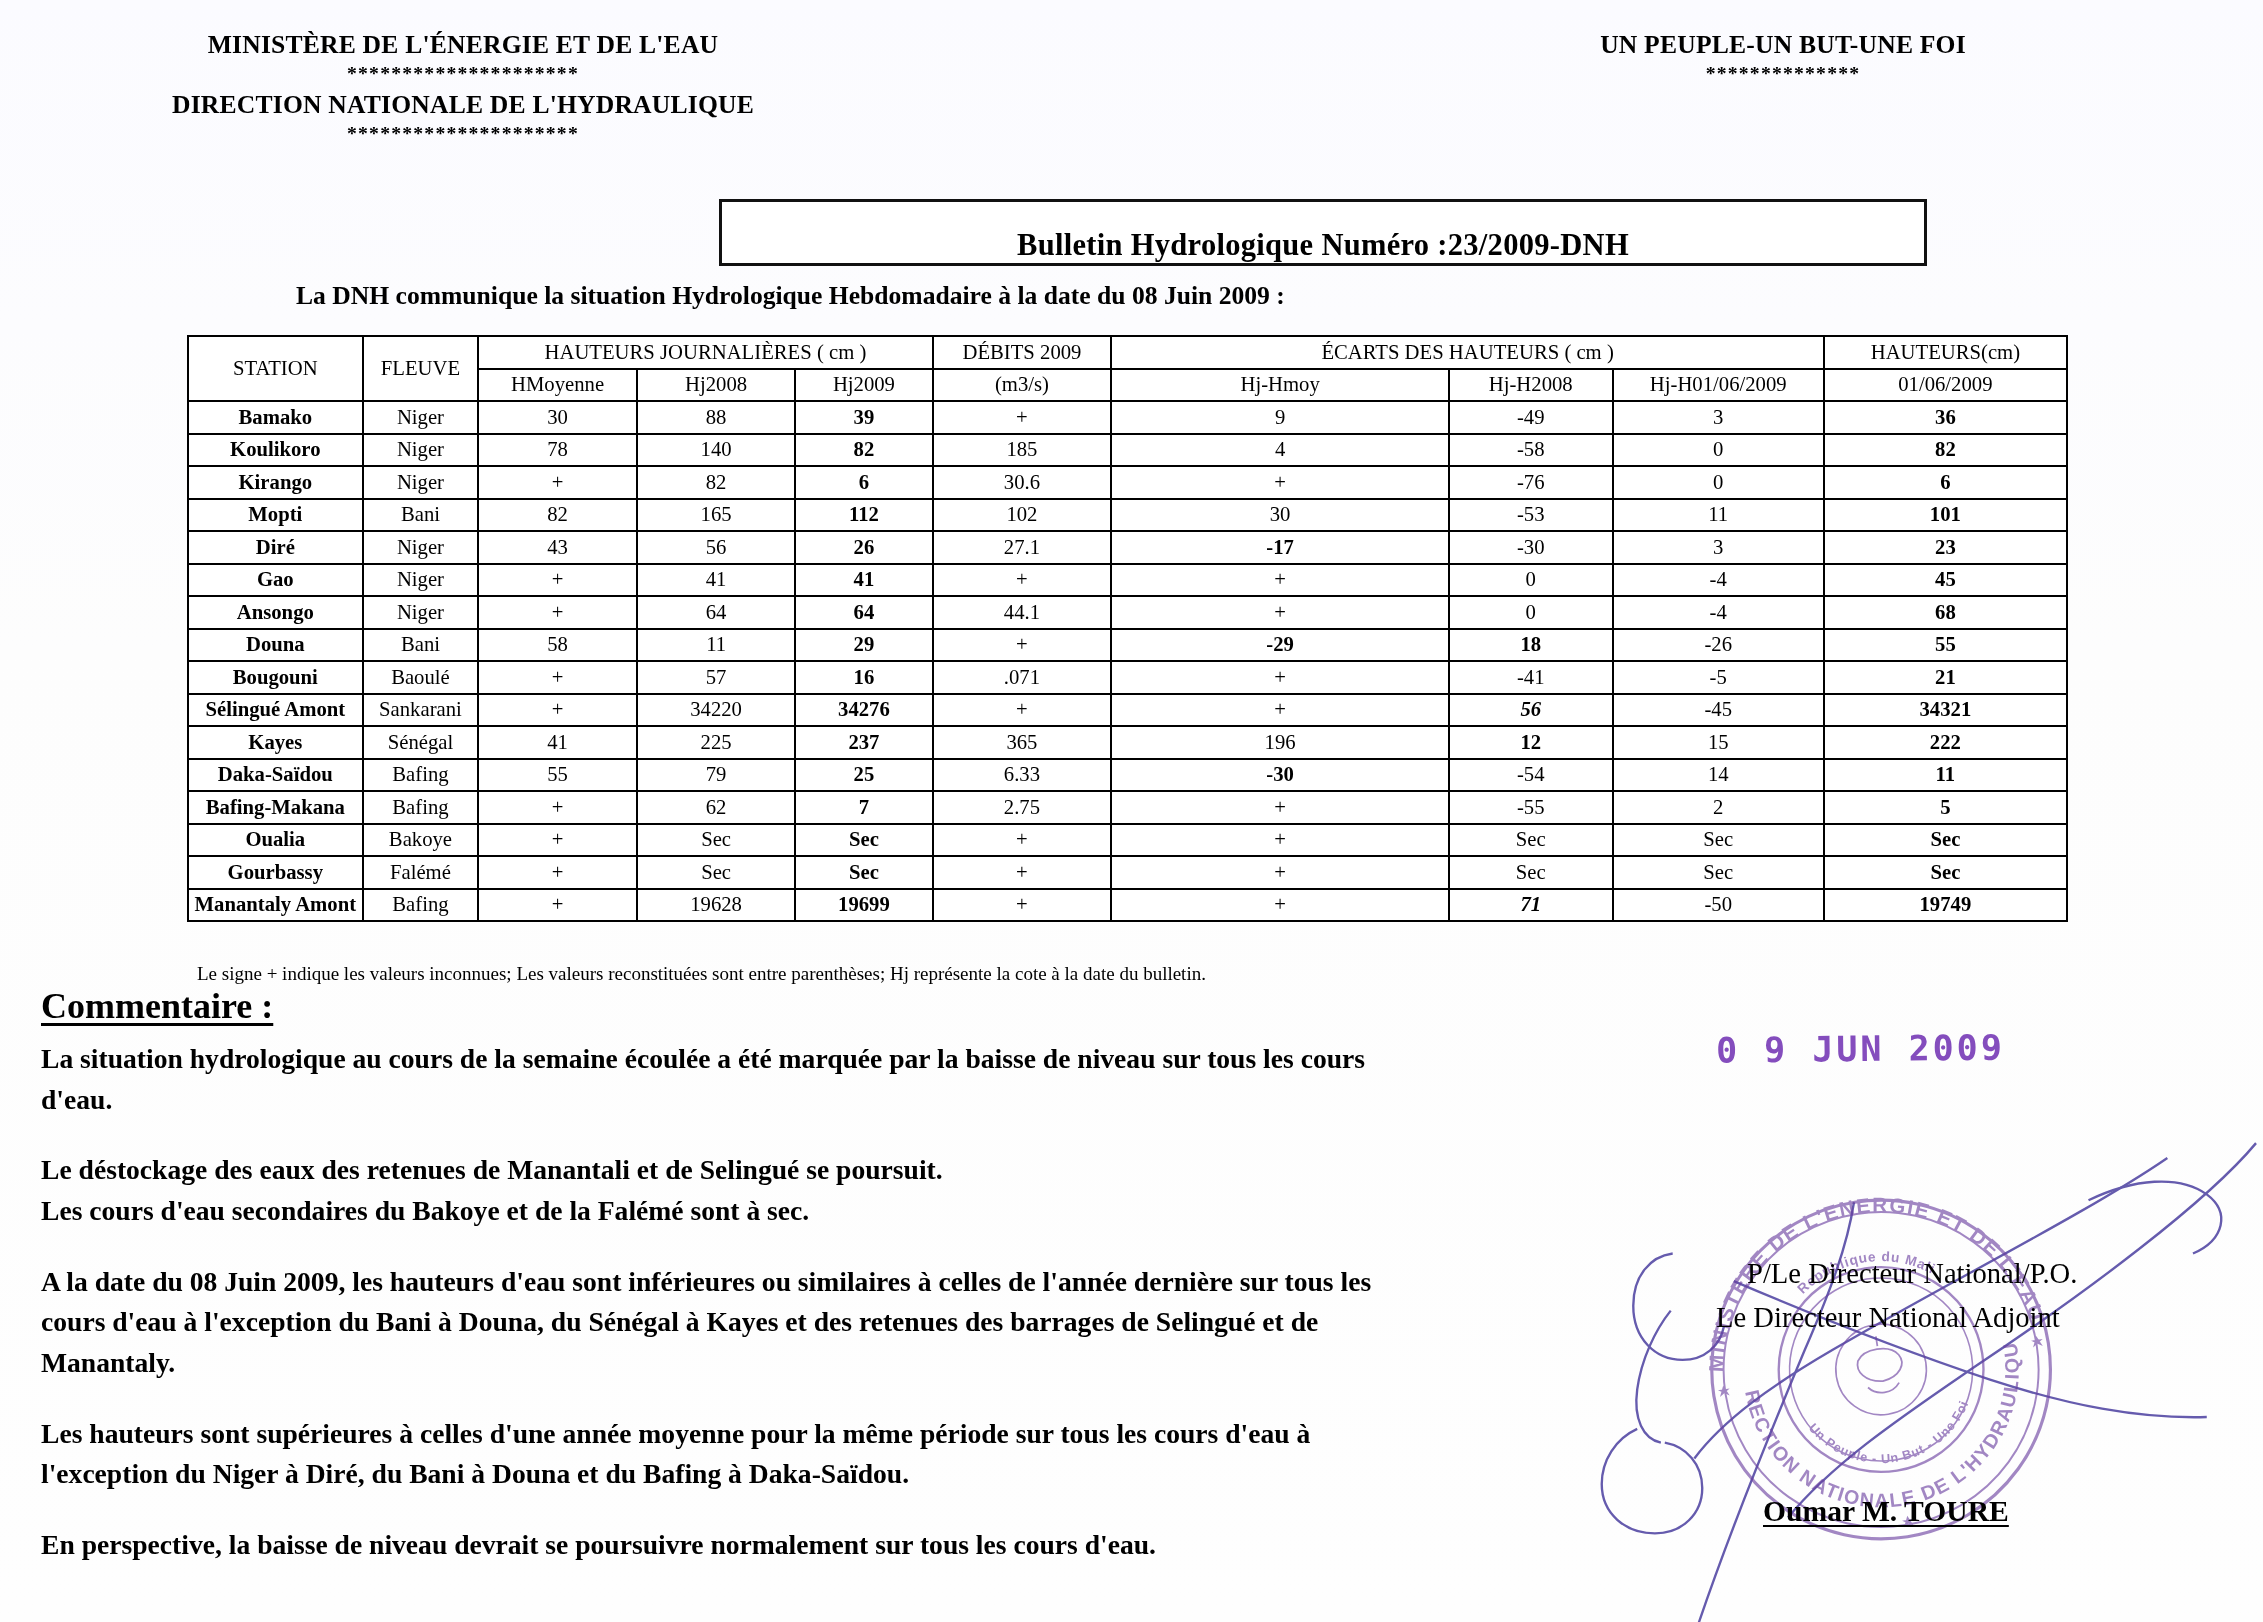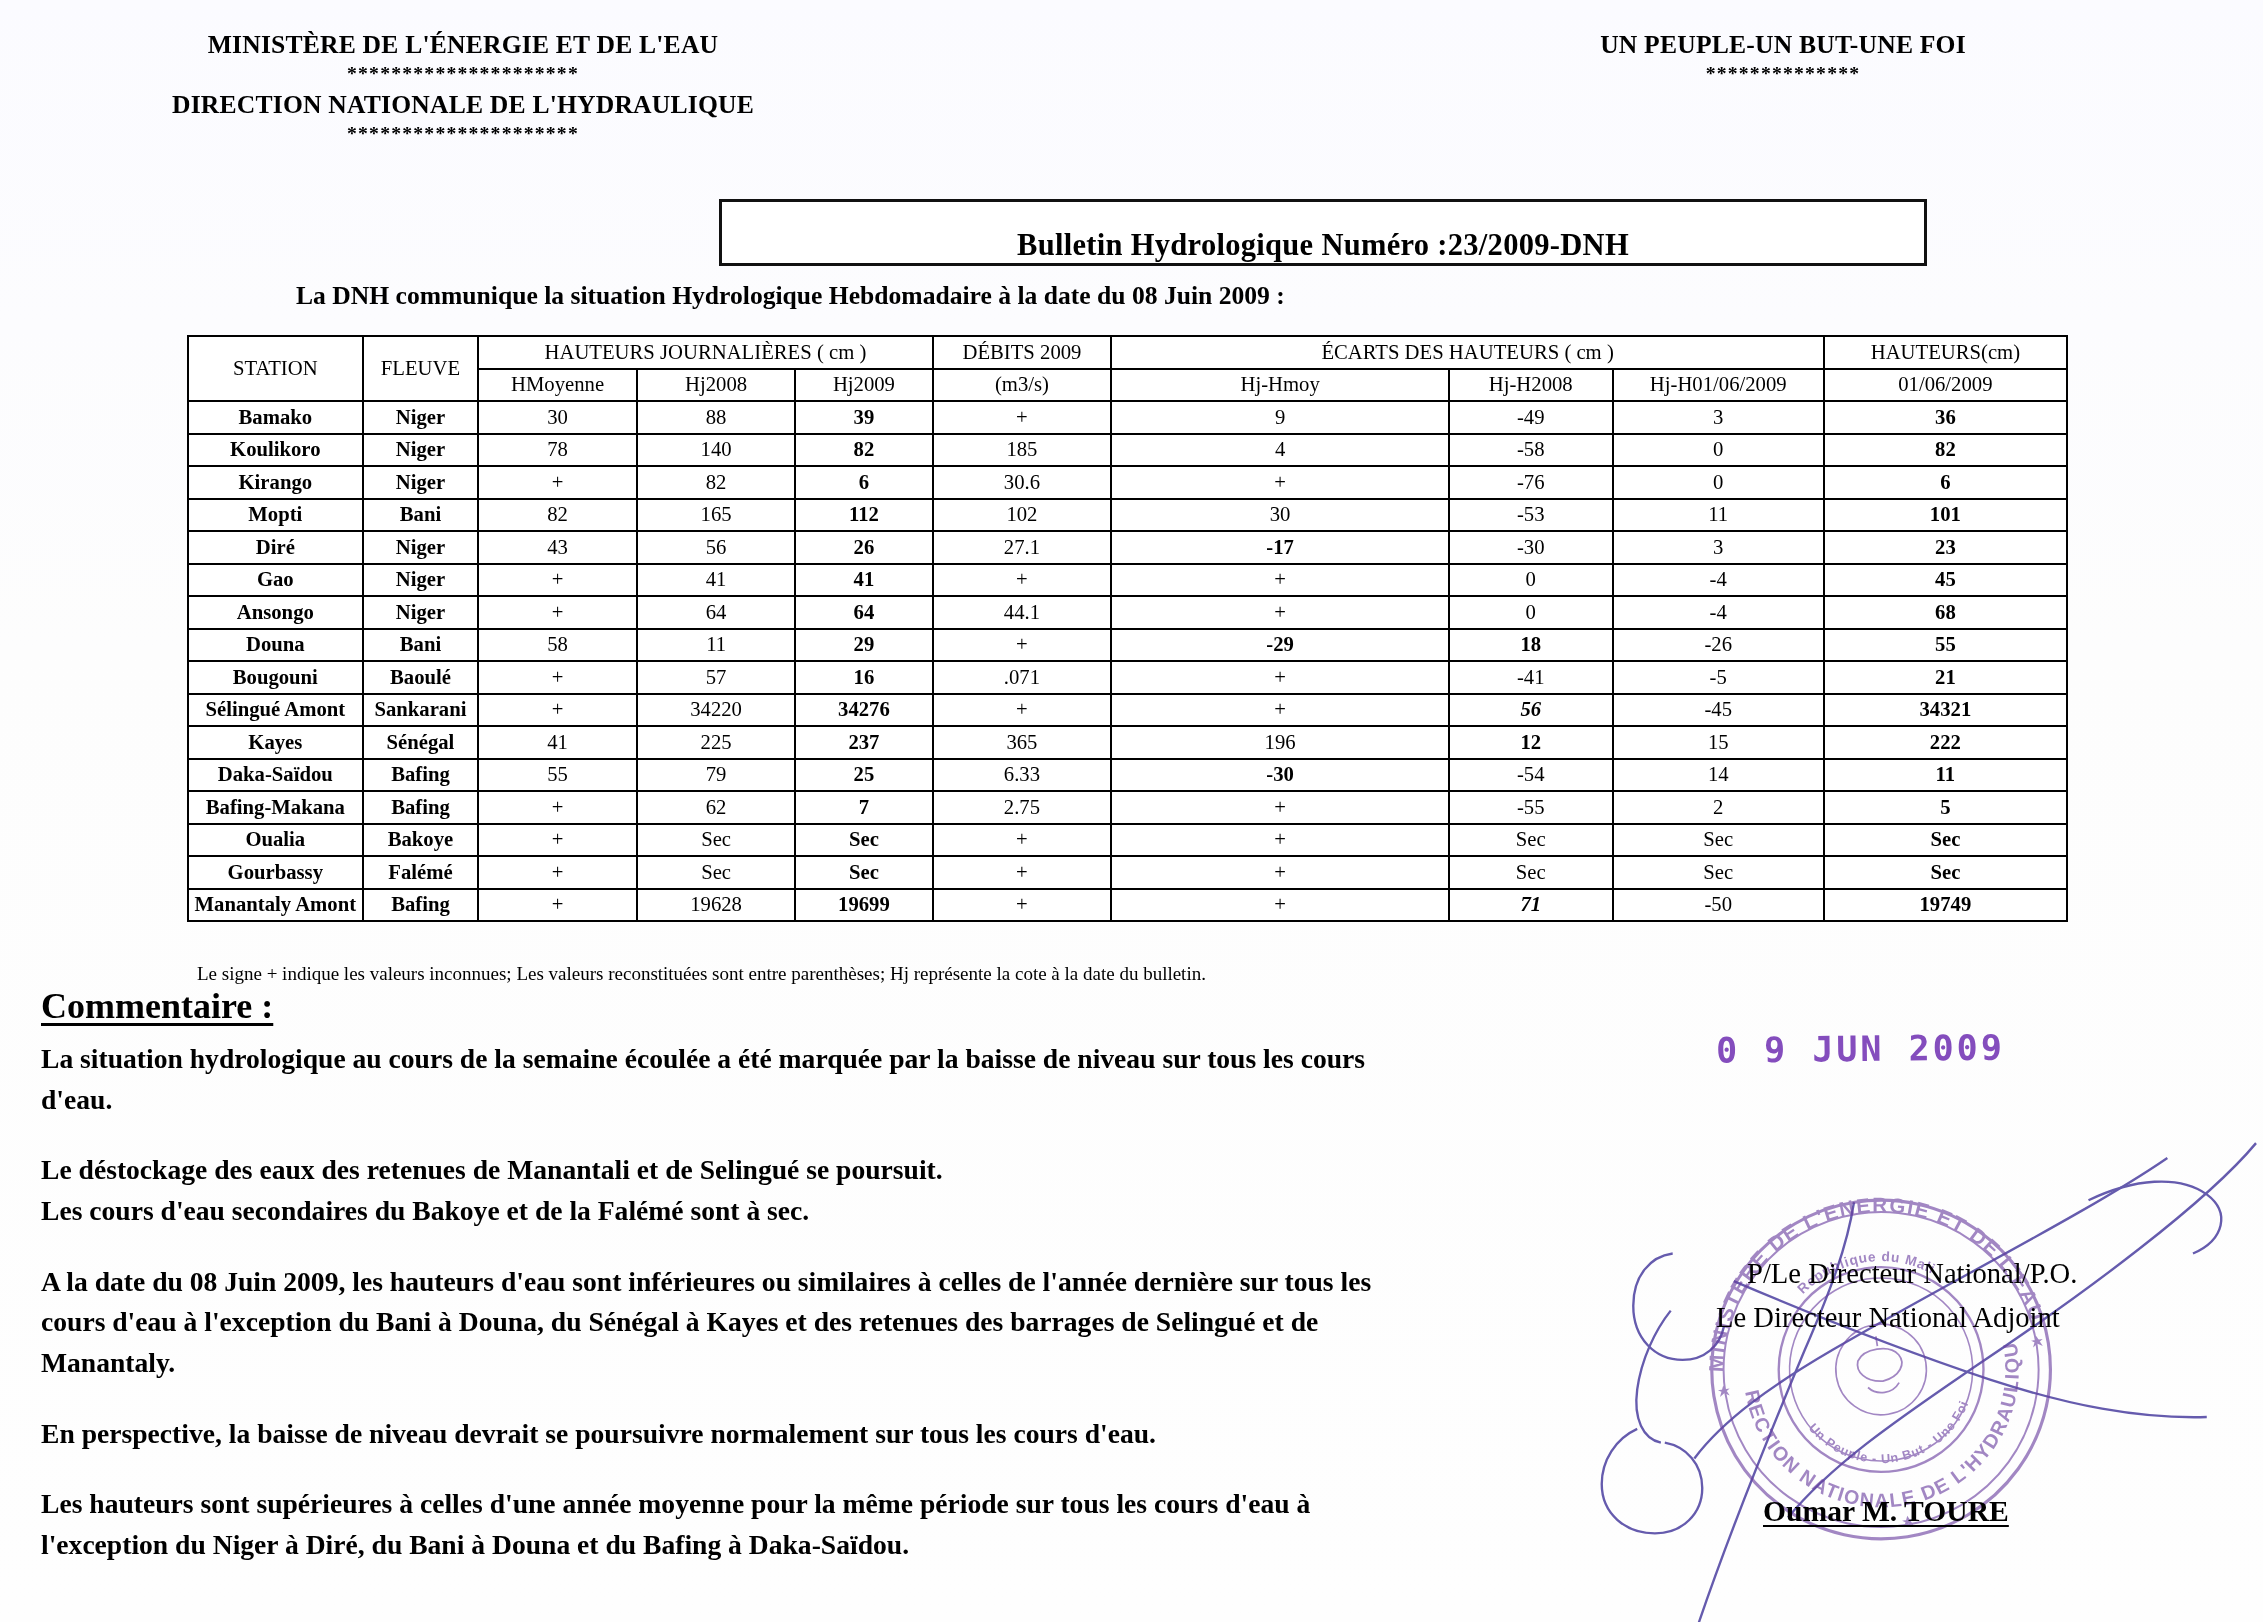--- a/index.html
+++ b/index.html
@@ -110,21 +110,20 @@
   td.station {
     text-align: left;
     font-weight: bold;
     padding-left: 6.9px;
     font-size: 20.7px;
   }
   td.fleuve {
     text-align: left;
     padding-left: 6.9px;
     font-size: 20.7px;
-    font-weight: bold;
   }
   td.b { font-weight: bold; }
   td.i-b { font-weight: bold; font-style: italic; }
 
   .c-station { width: 163px; }
   .c-fleuve  { width: 108px; }
   .c-hmoy    { width: 148px; }
   .c-hj08    { width: 148px; }
   .c-hj09    { width: 128px; }
   .c-deb     { width: 167px; }
@@ -483,22 +482,22 @@
     </table>
   </div>
 
   <div class="footnote">Le signe + indique les valeurs inconnues; Les valeurs reconstituées sont entre parenthèses; Hj  représente la cote à la date du bulletin.</div>
 
   <div class="comm-title">Commentaire :</div>
   <div class="comm-body" id="comm-body">
       <p>La situation hydrologique au cours de la semaine écoulée a été marquée par la baisse de niveau  sur tous les cours d'eau.</p>
       <p>Le déstockage des eaux des  retenues de Manantali et de Selingué se poursuit.<br>Les  cours d'eau secondaires du Bakoye et de la Falémé sont à sec.</p>
       <p>A  la date du 08 Juin 2009, les hauteurs d'eau sont inférieures ou similaires à celles de l'année dernière sur tous les cours d'eau à l'exception du Bani à Douna,  du Sénégal à Kayes et des retenues des barrages de Selingué et de Manantaly.</p>
+      <p>Les hauteurs sont supérieures à celles d'une année moyenne pour la même  période sur tous les cours d'eau à l'exception du Niger à Diré, du Bani à Douna et du Bafing à Daka-Saïdou.</p>
       <p>En perspective, la baisse  de niveau devrait se poursuivre normalement sur tous les cours d'eau.</p>
-      <p>Les hauteurs sont supérieures à celles d'une année moyenne pour la même  période sur tous les cours d'eau à l'exception du Niger à Diré, du Bani à Douna et du Bafing à Daka-Saïdou.</p>
     </div>
 
   <div class="stamp-date">0 9 JUN 2009</div>
 
   <svg class="sig-svg" viewBox="0 0 700 547">
     <g fill="none" stroke="#4b3fa0" stroke-width="2.4" opacity="0.85">
       <path d="M 600 75 C 520 130, 380 200, 260 270 C 200 305, 150 340, 120 380"></path>
       <path d="M 690 60 C 640 120, 520 210, 400 290 C 330 338, 260 385, 215 440"></path>
       <path d="M 160 200 C 230 230, 330 270, 420 300 C 500 326, 570 340, 640 338"></path>
       <path d="M 120 560 C 150 470, 190 370, 232 270 C 258 210, 275 165, 282 120"></path>

